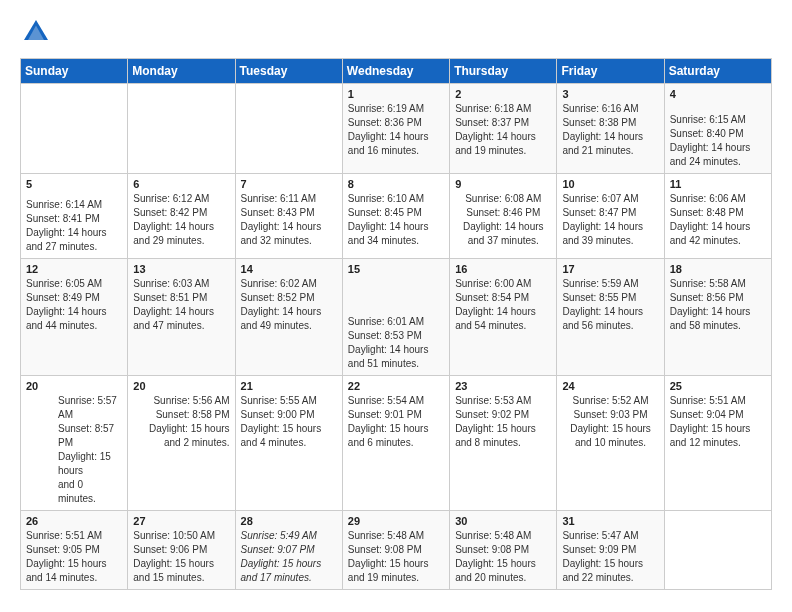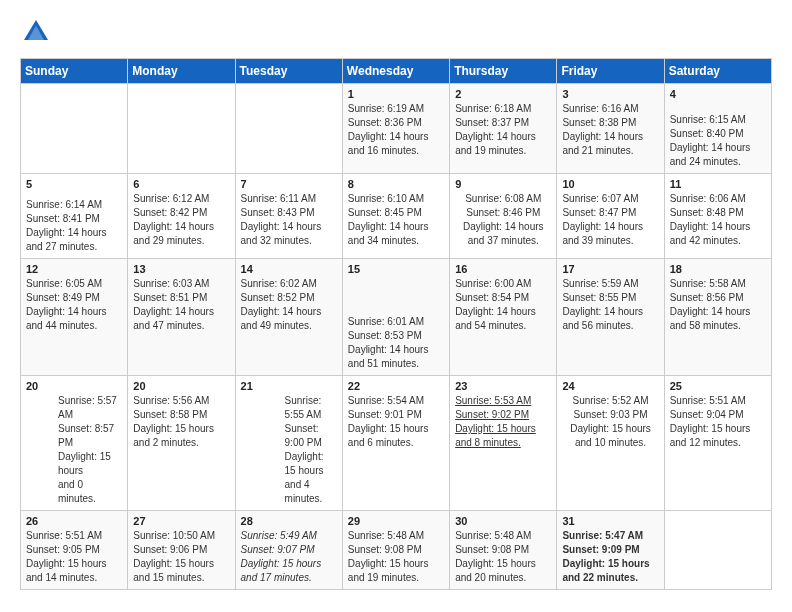--- a/index.html
+++ b/index.html
@@ -272,42 +272,42 @@
         <tr>
           <td>
             <span class="day-num">20</span>
             <div class="day-info" style="white-space: pre-line; margin-left: 32px;">Sunrise: 5:57 AM
 Sunset: 8:57 PM
 Daylight: 15 hours
 and 0 minutes.</div>
           </td>
           <td>
             <span class="day-num">20</span>
-            <div class="day-info" style="white-space: pre-line;">Sunrise: 5:56 AM
+            <div class="day-info" style="white-space: pre-line; text-align: right;">Sunrise: 5:56 AM
 Sunset: 8:58 PM
 Daylight: 15 hours
 and 2 minutes.</div>
           </td>
           <td>
             <span class="day-num">21</span>
-            <div class="day-info" style="white-space: pre-line; margin-left: 44px;">Sunrise: 5:55 AM
+            <div class="day-info" style="white-space: pre-line;">Sunrise: 5:55 AM
 Sunset: 9:00 PM
 Daylight: 15 hours
 and 4 minutes.</div>
           </td>
           <td>
             <span class="day-num">22</span>
             <div class="day-info" style="white-space: pre-line;">Sunrise: 5:54 AM
 Sunset: 9:01 PM
 Daylight: 15 hours
 and 6 minutes.</div>
           </td>
           <td>
             <span class="day-num">23</span>
-            <div class="day-info" style="white-space: pre-line; text-decoration: underline;">Sunrise: 5:53 AM
+            <div class="day-info" style="white-space: pre-line;">Sunrise: 5:53 AM
 Sunset: 9:02 PM
 Daylight: 15 hours
 and 8 minutes.</div>
           </td>
           <td>
             <span class="day-num">24</span>
             <div class="day-info" style="white-space: pre-line; text-align: center;">Sunrise: 5:52 AM
 Sunset: 9:03 PM
 Daylight: 15 hours
 and 10 minutes.</div>
@@ -351,21 +351,21 @@
           </td>
           <td>
             <span class="day-num">30</span>
             <div class="day-info" style="white-space: pre-line;">Sunrise: 5:48 AM
 Sunset: 9:08 PM
 Daylight: 15 hours
 and 20 minutes.</div>
           </td>
           <td>
             <span class="day-num">31</span>
-            <div class="day-info" style="white-space: pre-line; font-weight: bold;">Sunrise: 5:47 AM
+            <div class="day-info" style="white-space: pre-line;">Sunrise: 5:47 AM
 Sunset: 9:09 PM
 Daylight: 15 hours
 and 22 minutes.</div>
           </td>
           <td class="empty-cell"></td>
         </tr>
       </tbody>
   </table>
 </div>
 

